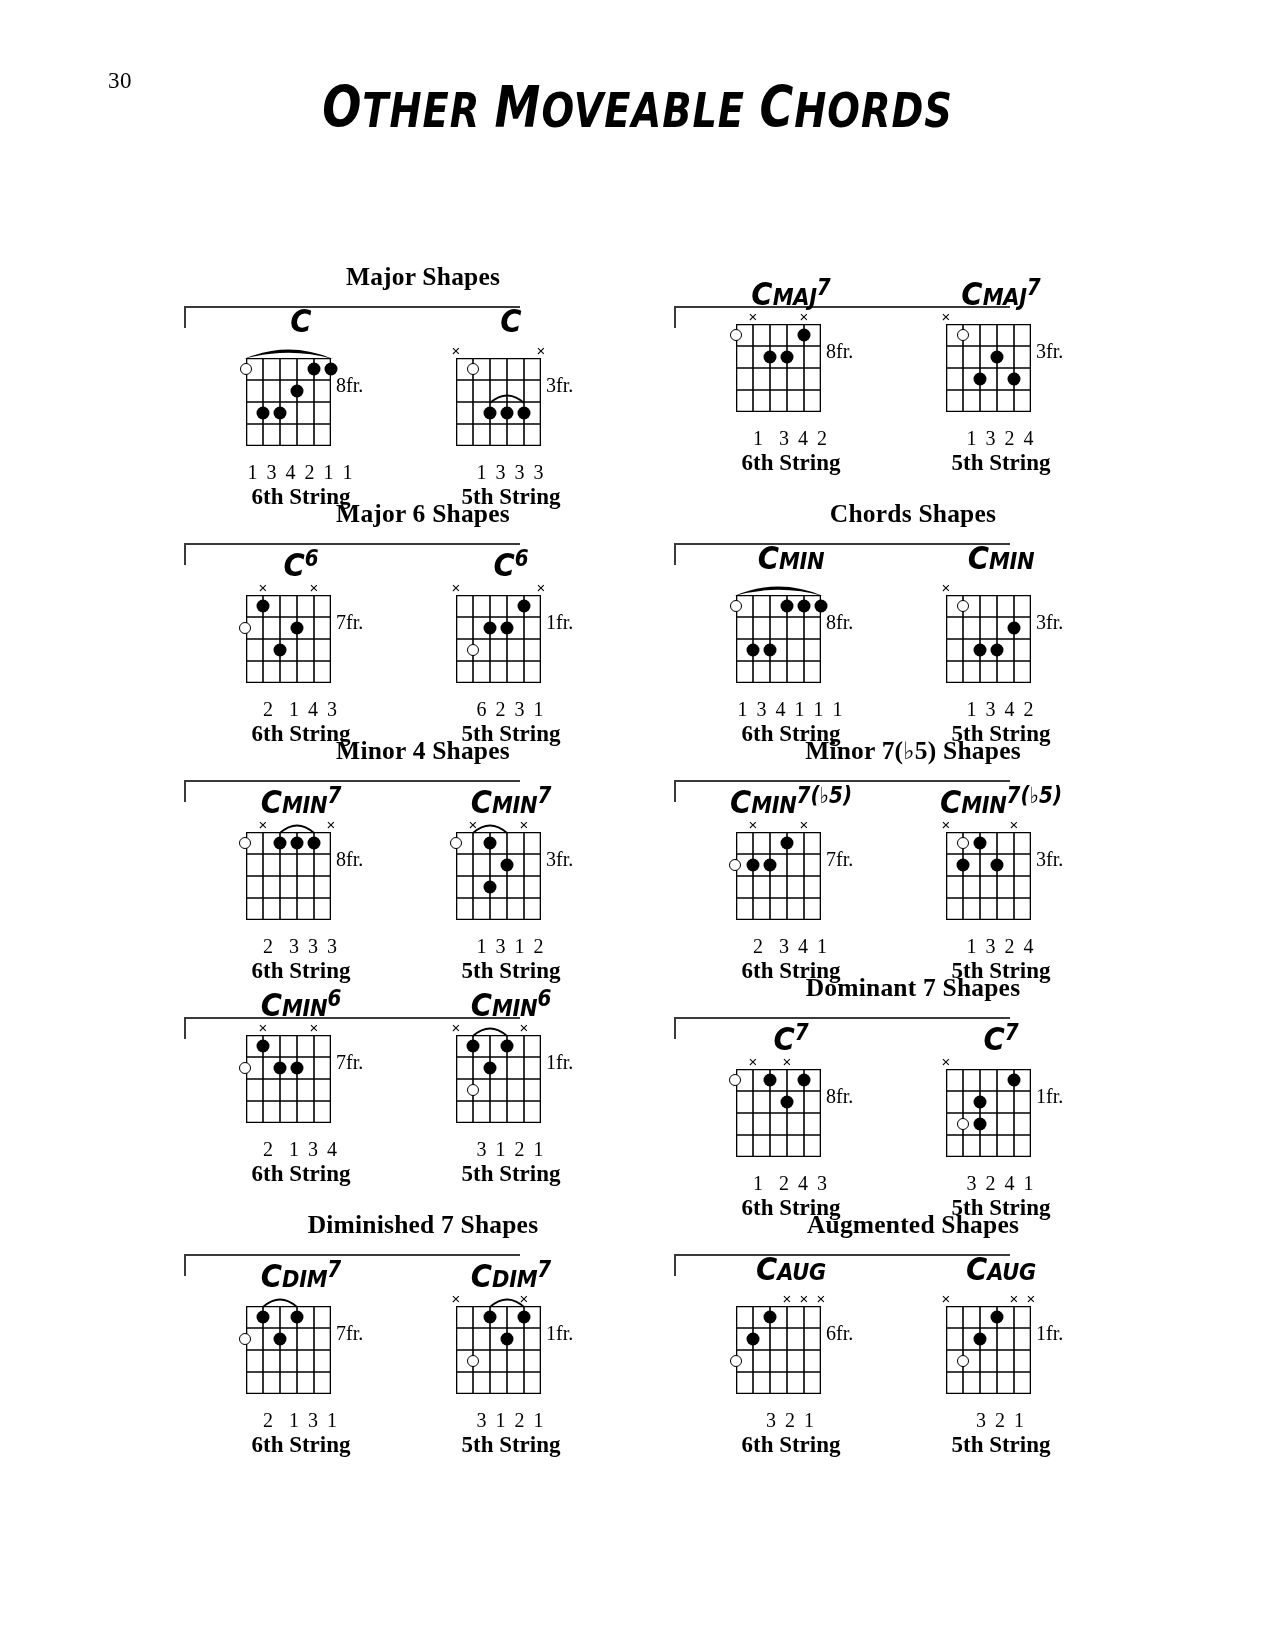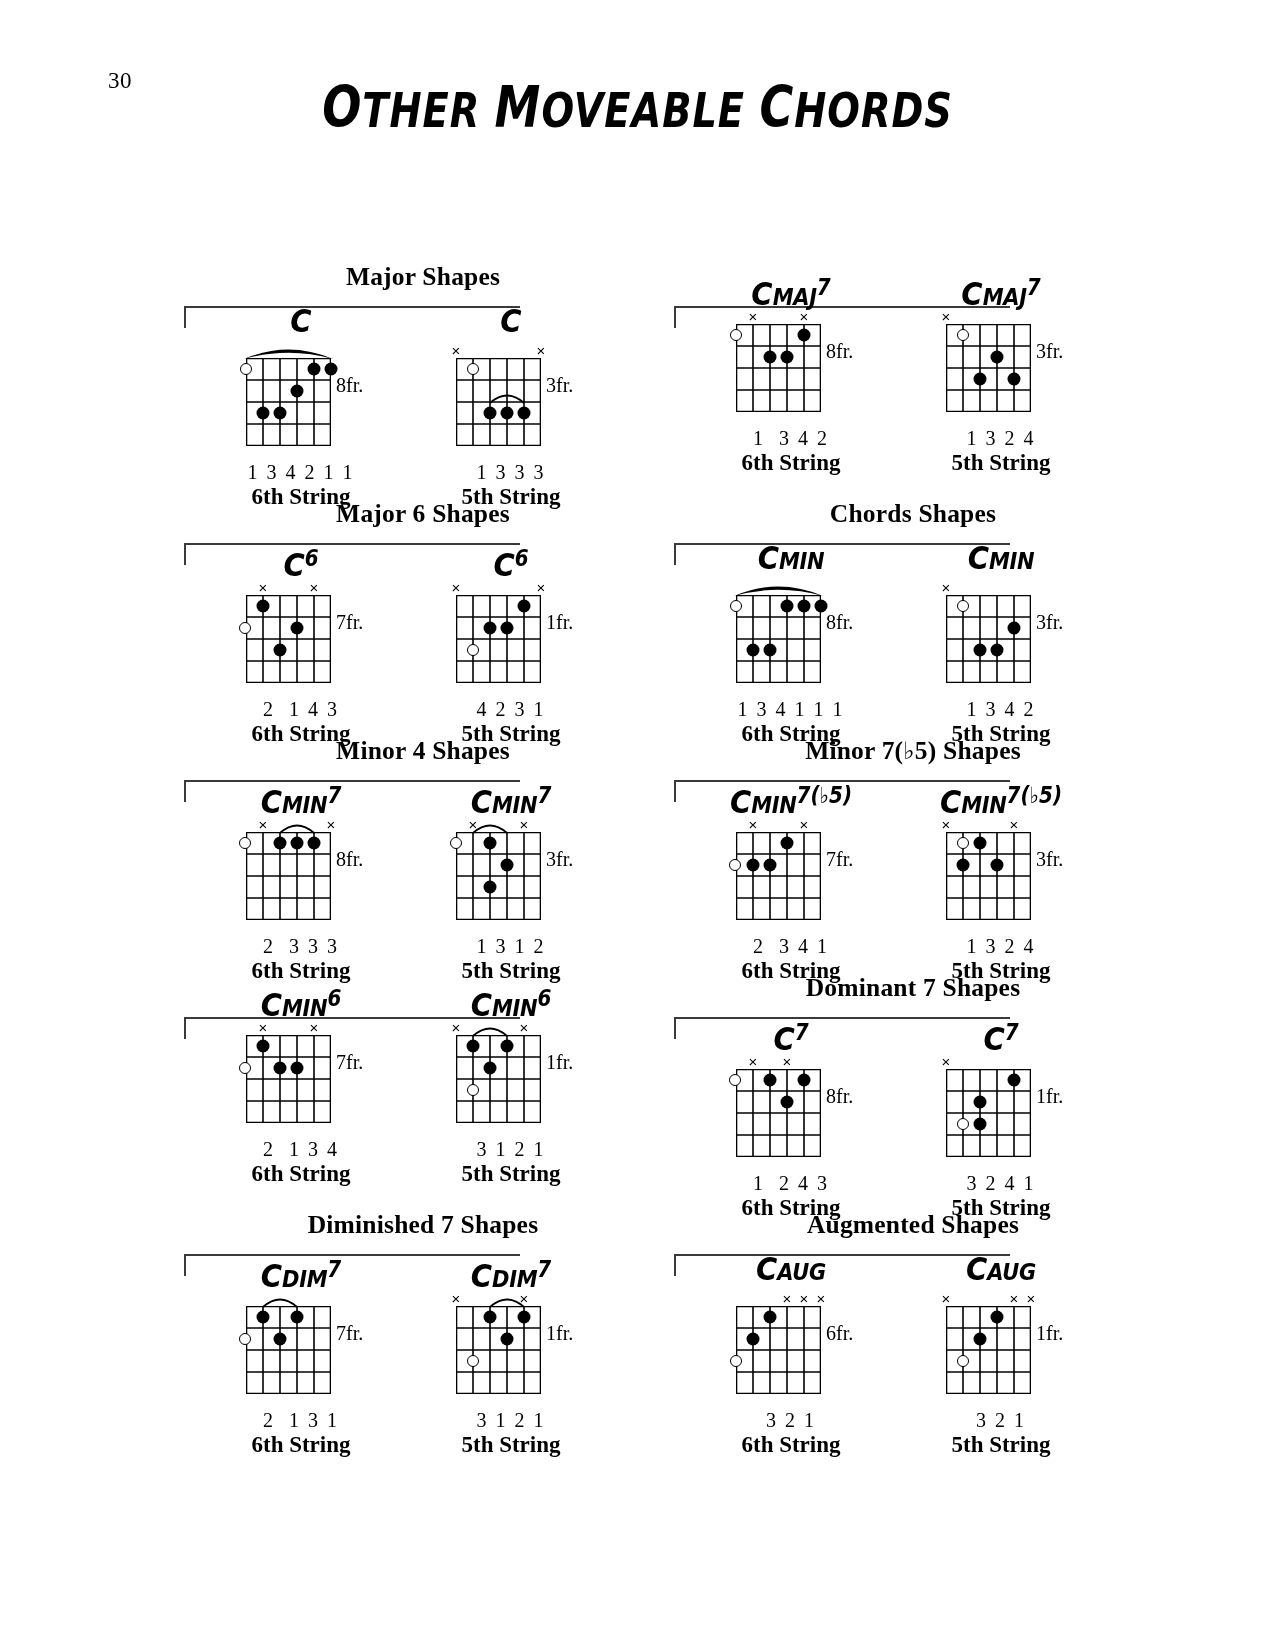--- a/index.html
+++ b/index.html
@@ -446,21 +446,21 @@
                     <span class="marker-x" style="left: 0px;">×</span>
                     <span class="marker-x" style="left: 85px;">×</span>
                   </div>
                   <div class="open" style="left: 17px; top: 55px;"></div>
                   <div class="dot" style="left: 68px; top: 11px;"></div>
                   <div class="dot" style="left: 34px; top: 33px;"></div>
                   <div class="dot" style="left: 51px; top: 33px;"></div>
                   <div class="fret-label">1fr.</div>
                 </div>
               </div>
-              <div class="fingering">4 2 3 1</div>
+              <div class="fingering">6 2 3 1</div>
               <div class="string-label">5th String</div>
             </div>
           </div>
         </div>
         <div class="group right">
           <div class="group-title">Chords Shapes</div>
           <div class="bracket"></div>
           <div class="pair">
             <div class="chord-cell first">
               <div class="chord-name"><span class="root">C</span><span class="qual">MIN</span></div>

